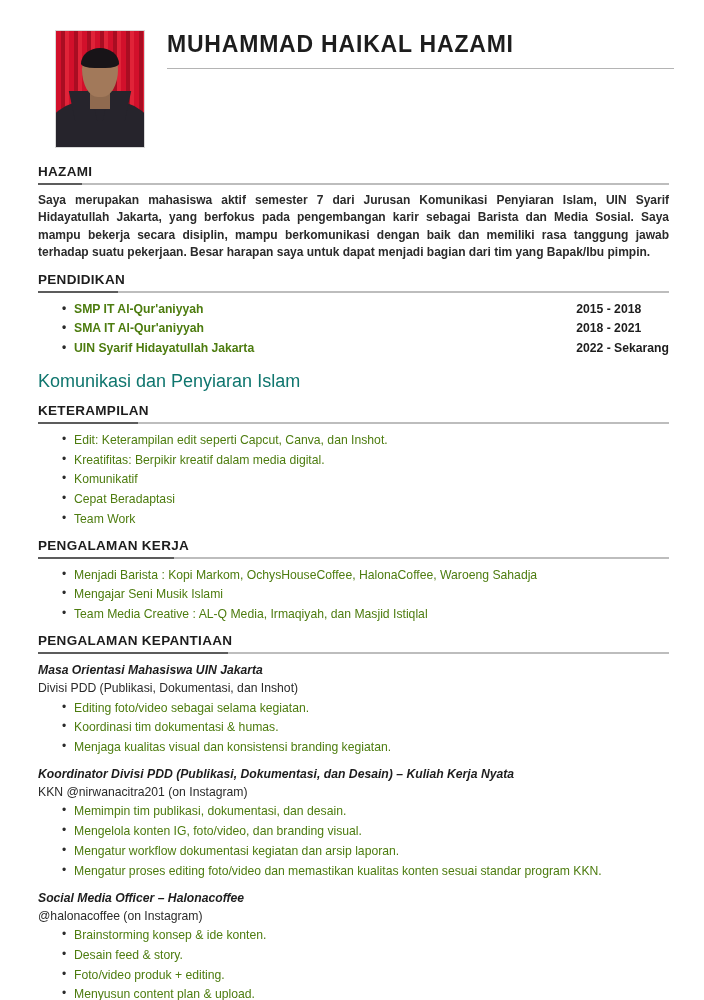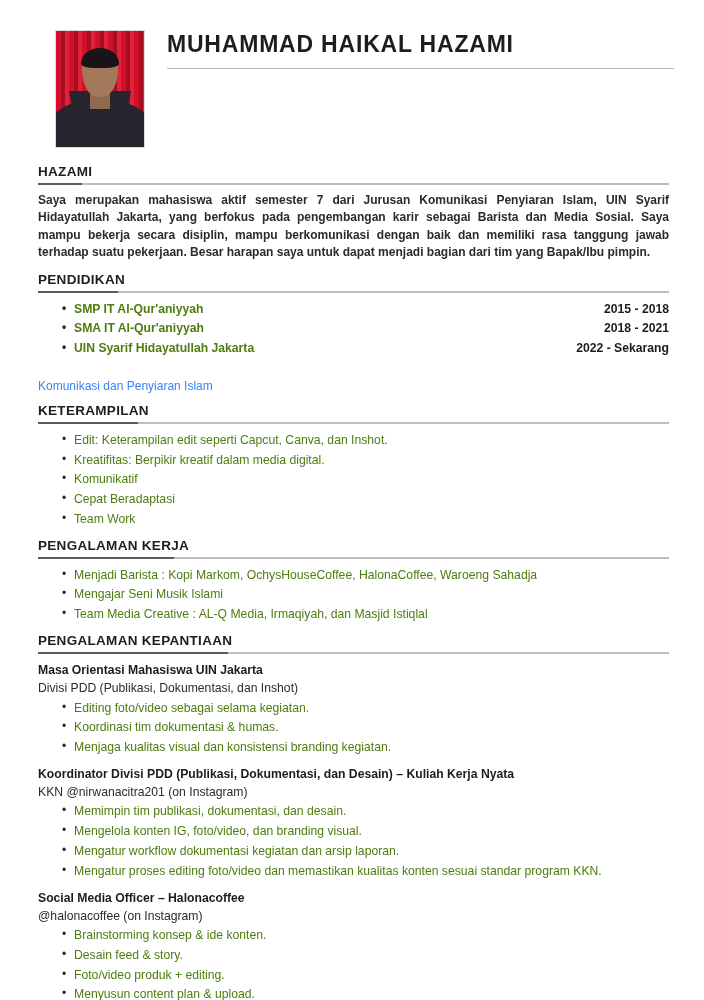--- a/index.html
+++ b/index.html
@@ -183,45 +183,45 @@
     color: #2b2b2b;
   }
   ul.bullets.bold li { font-weight: bold; }
 
   
   .edu-wrap { position: relative; }
   .edu-dates {
     position: absolute;
     right: 0;
     top: 0;
-    text-align: right;
     margin-left: 8px;
   }
   .edu-dates div {
     font-size: 12.2px;
     line-height: 1.62;
     font-weight: bold;
     color: #1d1d1d;
     white-space: nowrap;
   }
   .edu-sub {
-    font-size: 12px;
+    font-size: 18px;
     line-height: 1.5;
-    color: #3b82f6;
-    margin: 18px 0 8px 0;
+    color: #0f766e;
+    margin: 9px 0 8px 0;
   }
 
   
   .blk { margin-bottom: 7px; }
   .blk-title {
     font-size: 12.2px;
     font-weight: bold;
     color: #1d1d1d;
     line-height: 1.5;
     margin: 0;
+    font-style: italic;
   }
   .blk-sub {
     font-size: 12.2px;
     color: #2b2b2b;
     line-height: 1.5;
     margin: 0 0 1px 0;
   }
   .blk ul.bullets { margin-bottom: 0; }
 </style>
 </head>

